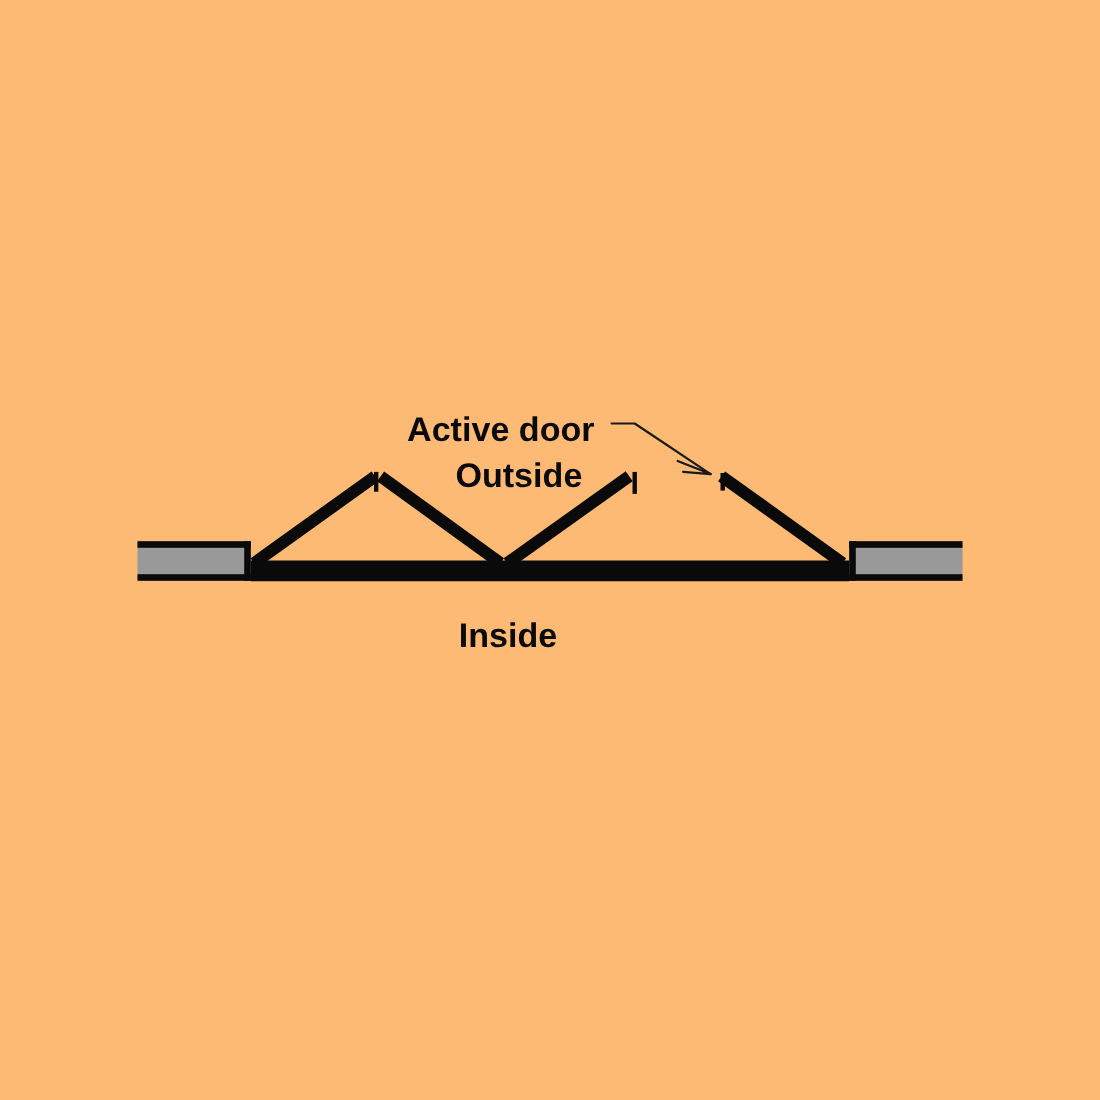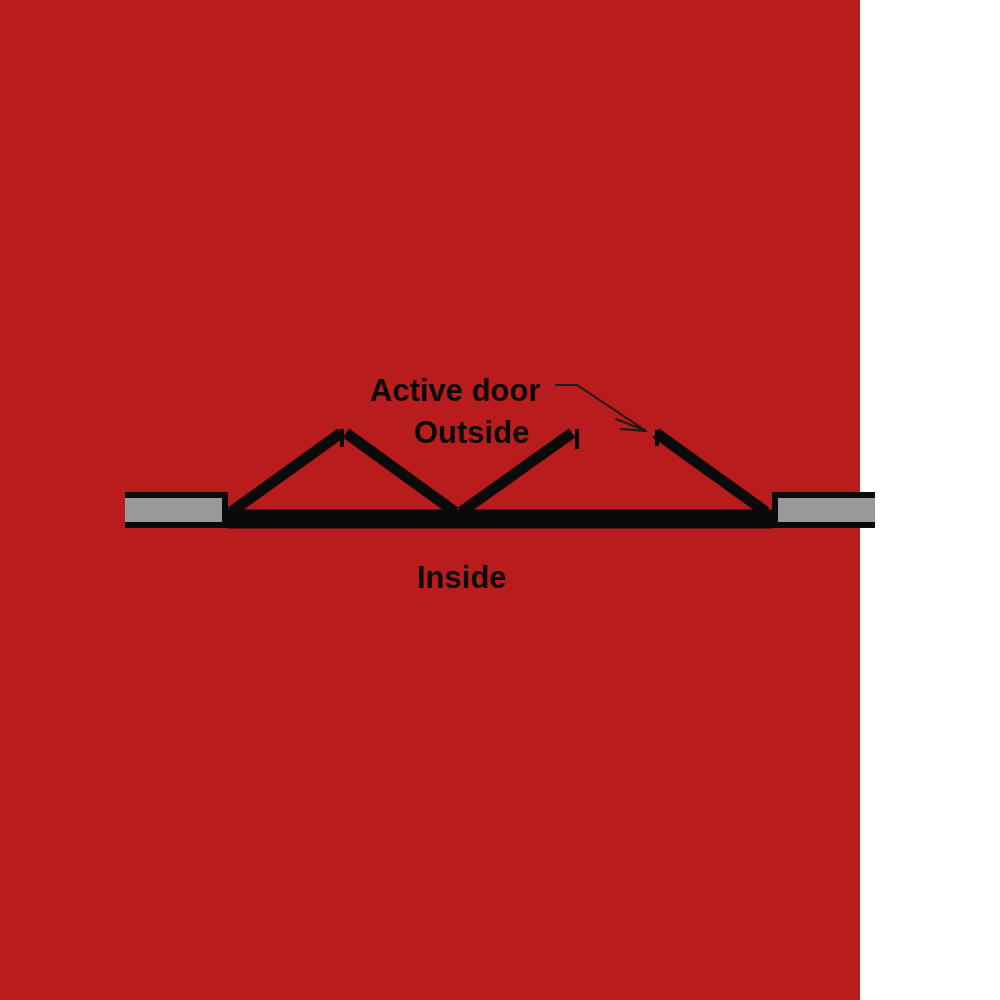--- a/index.html
+++ b/index.html
@@ -9,23 +9,23 @@
     background: #ffffff;
   }
   body {
     width: 1000px;
     height: 1000px;
     font-family: "Liberation Sans", sans-serif;
     overflow: hidden;
   }
   #diagram-root {
     position: relative;
-    width: 860px;
+    width: 1000px;
     height: 1000px;
-    background: #b91c1c;
+    background: #fdba74;
   }
   svg.diagram-canvas {
     position: absolute;
     left: 0;
     top: 0;
     width: 1000px;
     height: 1000px;
     display: block;
   }
   .label-text {

